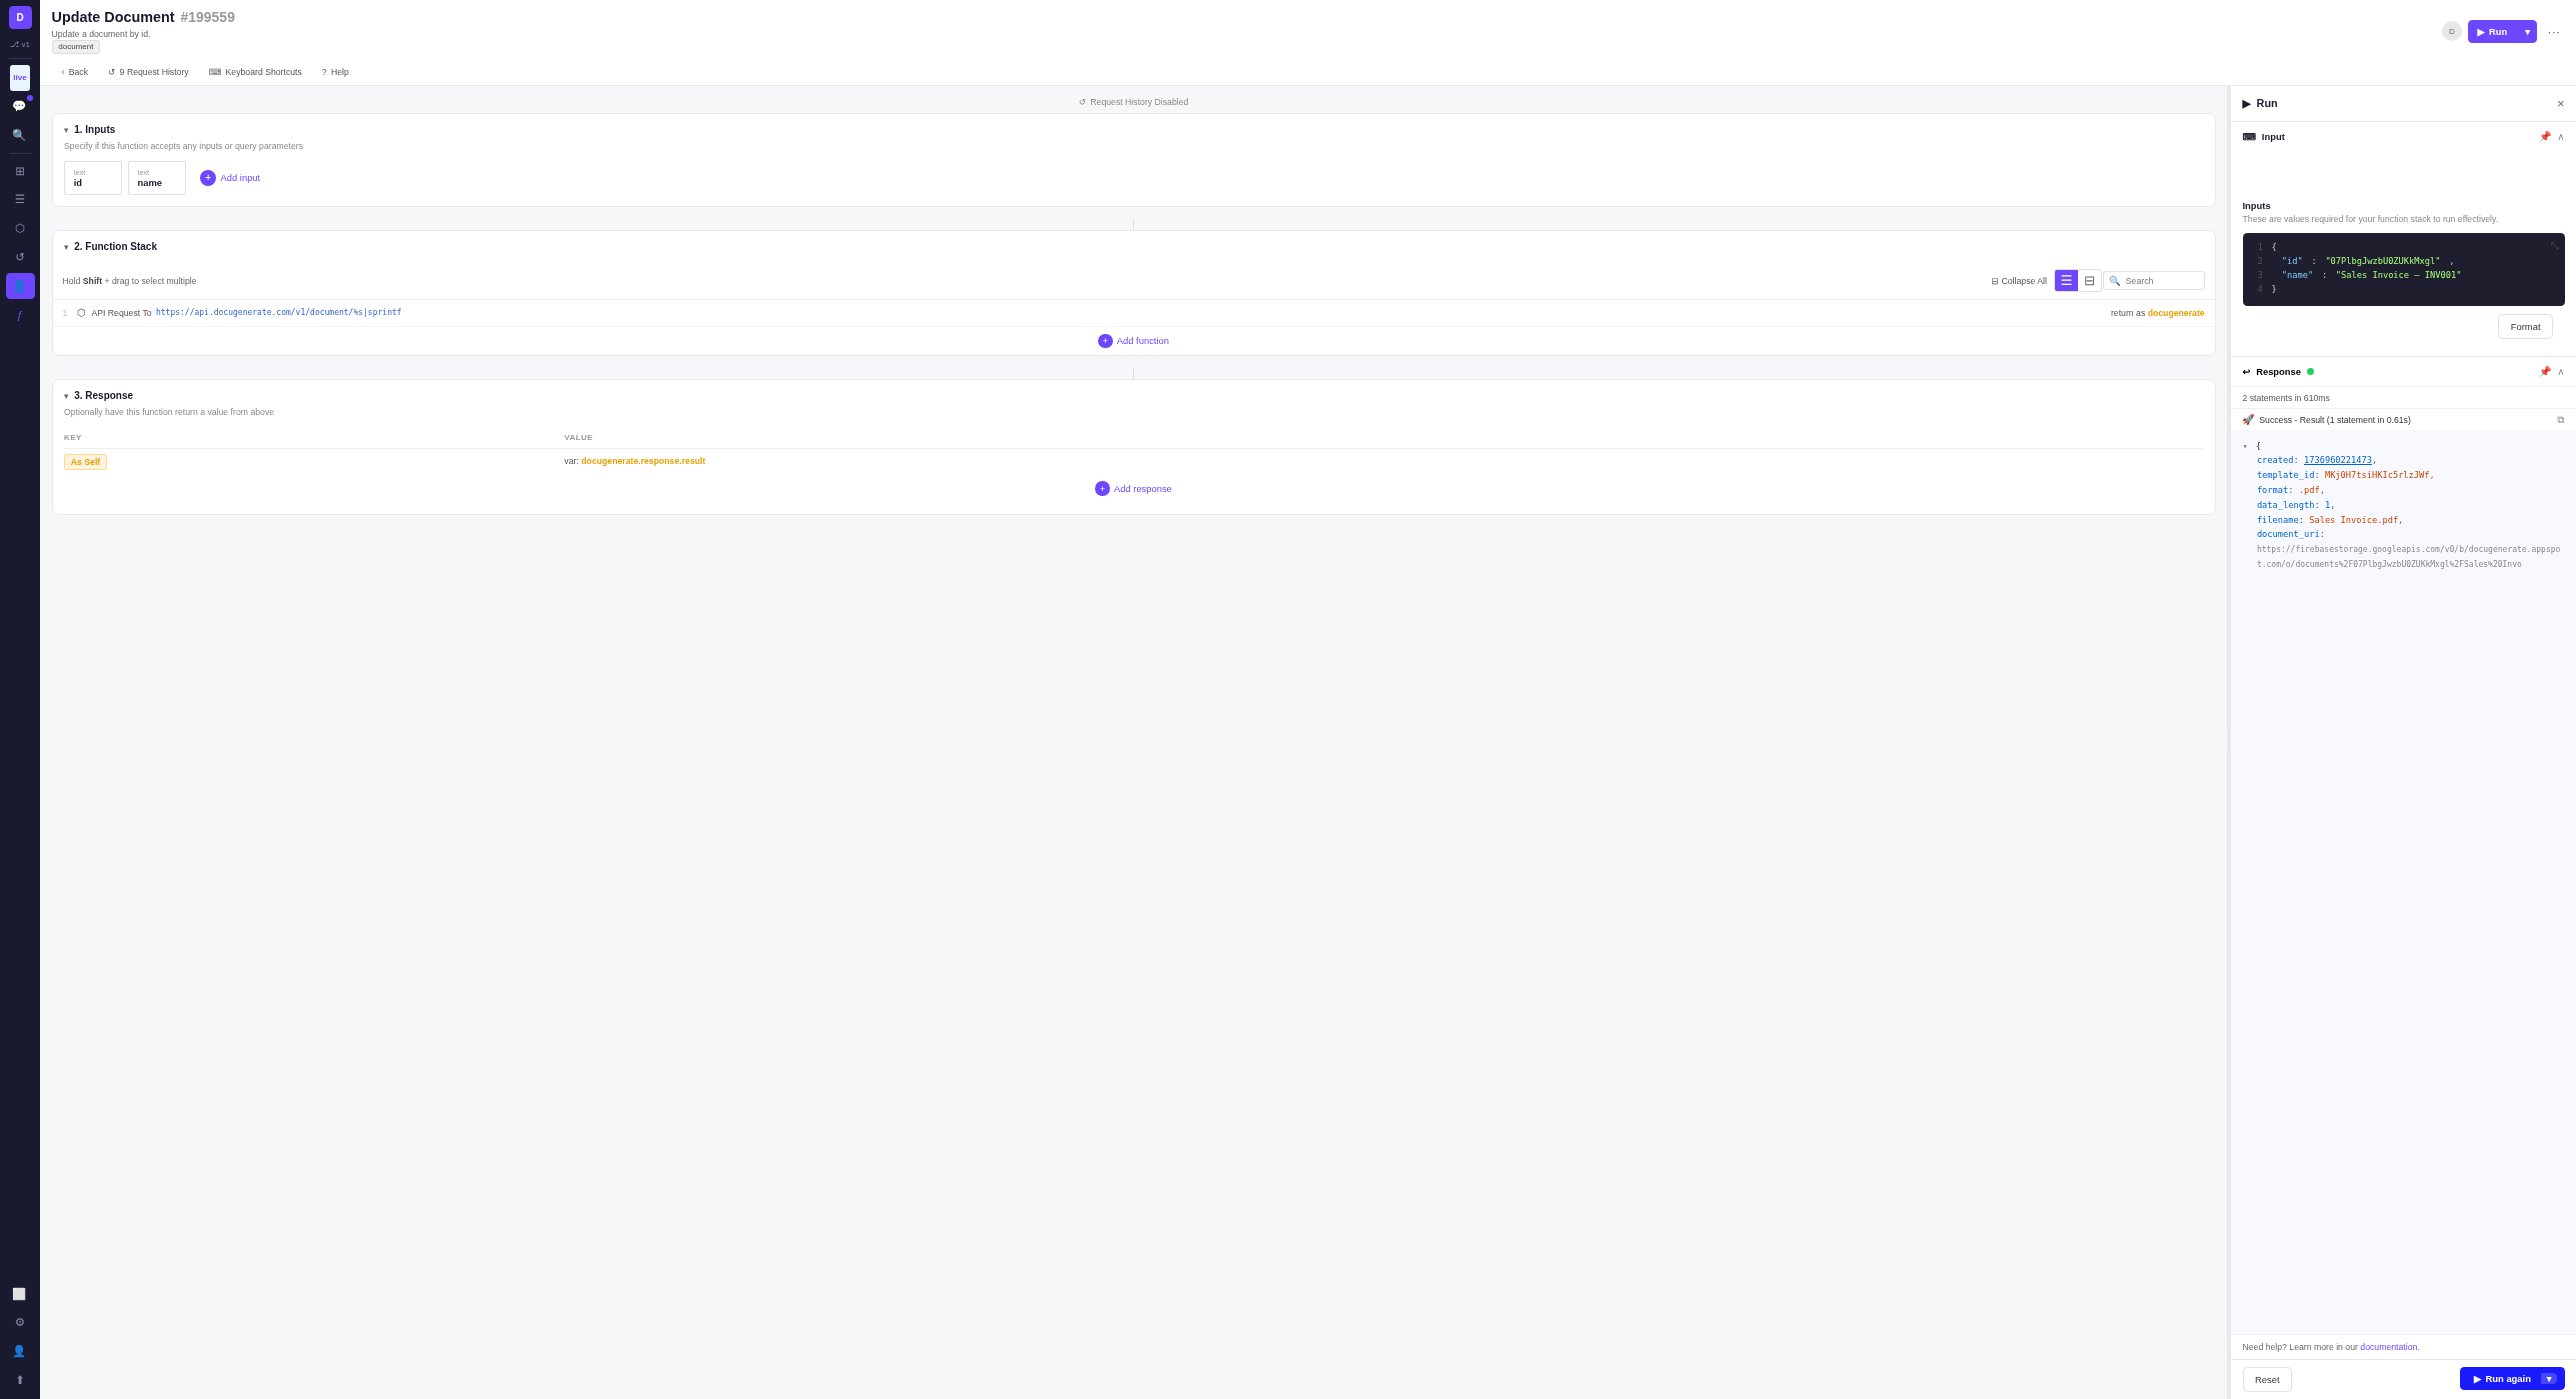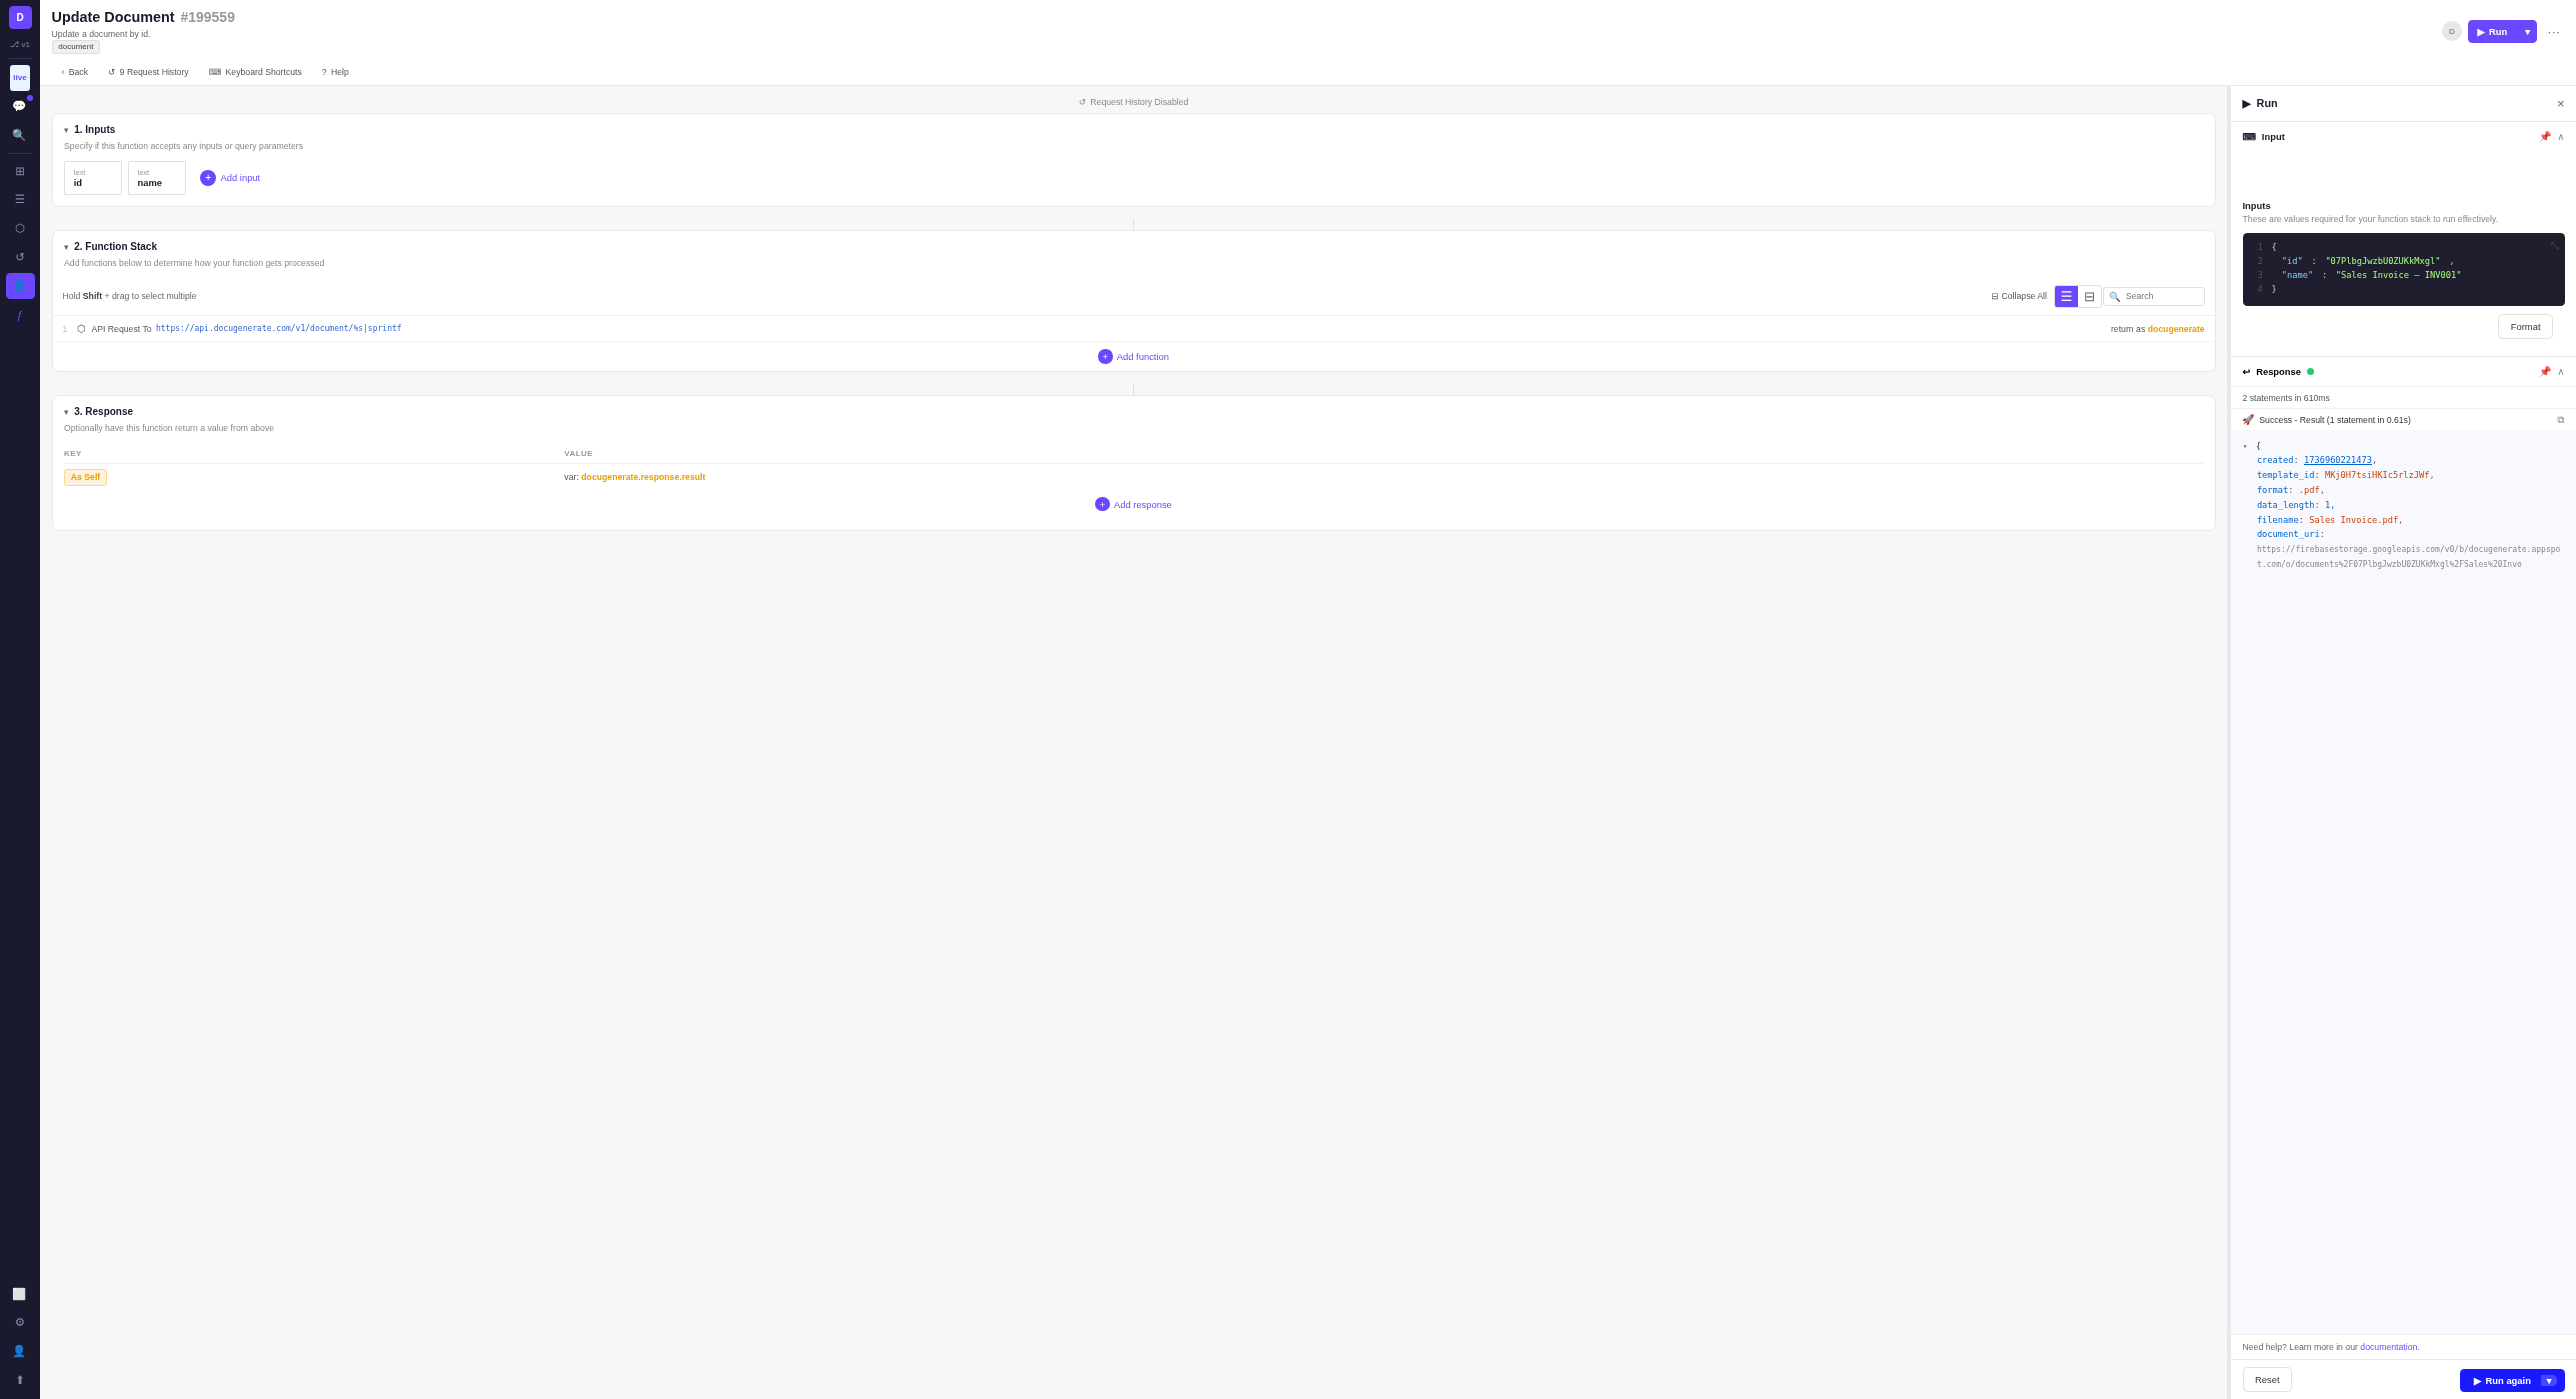--- a/index.html
+++ b/index.html
@@ -344,21 +344,21 @@
 
     
     .help-footer {
       padding: 7.2px 11.5px; font-size: 8.7px; color: #666;
       border-top: 0.7px solid #f0f0f0;
     }
     .help-footer a { color: #6c47ff; text-decoration: none; }
 
     
     .run-footer {
-      display: flex; align-items: flex-end; justify-content: space-between;
+      display: flex; align-items: flex-start; justify-content: space-between;
       padding: 7.2px 11.5px; border-top: 0.7px solid #e8e8e8; background: white;
     }
     .reset-btn {
       background: none; border: 0.7px solid #e0e0e0; border-radius: 4.3px;
       padding: 5.8px 11.5px; cursor: pointer; color: #333; font-size: 9.4px;
     }
     .run-again-btn {
       background: #1a1aff; color: white; border: none; border-radius: 4.3px;
       padding: 5.8px 14.4px; cursor: pointer; font-size: 9.4px; font-weight: 600;
       display: flex; align-items: center; gap: 4.3px;
@@ -490,21 +490,20 @@
         </div>
       </div>
 
       <div class="connector-line"></div>
 
       <div class="section-card">
         <div class="section-header">
           <span class="section-toggle">▾</span>
           <span class="section-title">2. Function Stack</span>
         </div>
-        <div class="section-subtitle">Add functions below to determine how your function gets processed</div>
 
         <div class="stack-toolbar">
           <span class="stack-toolbar-text">
             Hold <strong>Shift</strong> + drag to select multiple
           </span>
           <div class="toolbar-spacer"></div>
           <button class="collapse-btn">
             <span>⊟</span>
             <span>Collapse All</span>
           </button>

